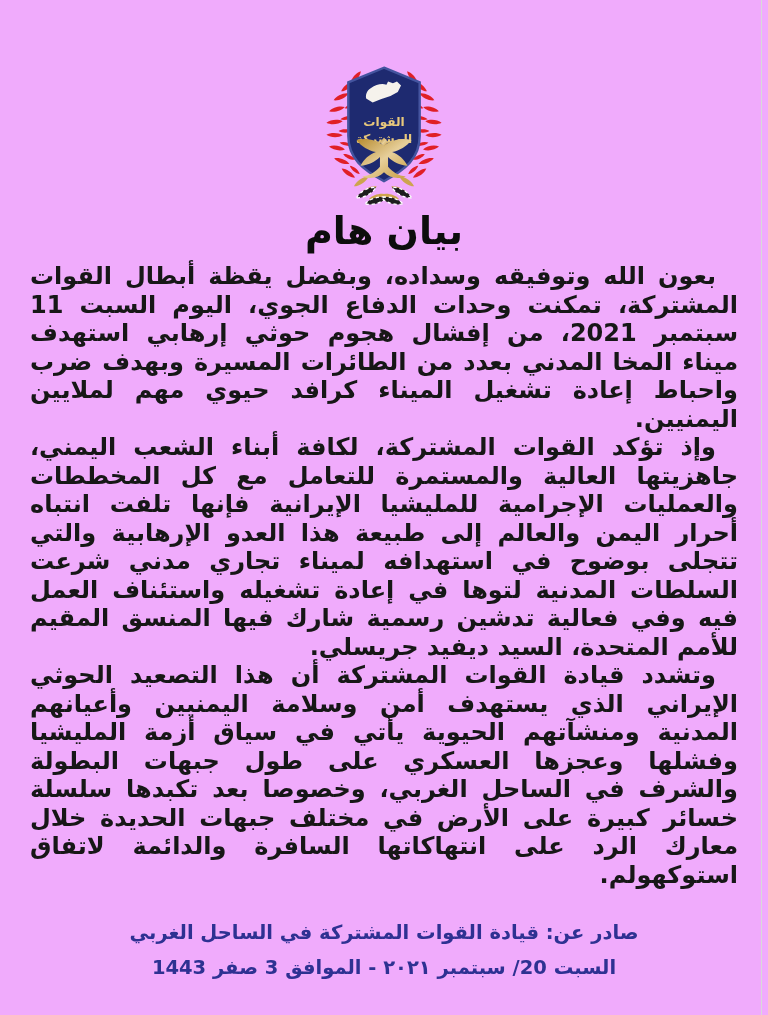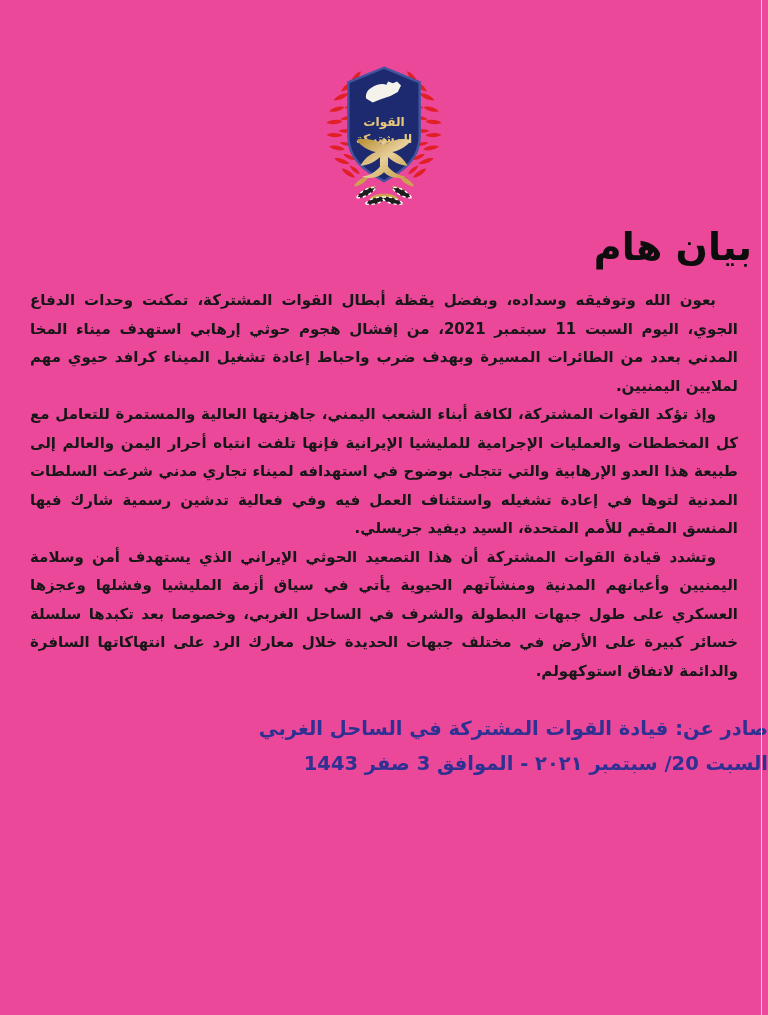--- a/index.html
+++ b/index.html
@@ -1,62 +1,64 @@
 <!DOCTYPE html>
 <html lang="ar"><head>
 <meta charset="utf-8">
 <style>
   html,body{margin:0;padding:0;background:#ffffff;}
   .page{
     position:relative;
     width:768px;
     height:1015px;
     margin:0 auto;
-    background:#ec4899;
+    background:#f0abfc;
     overflow:hidden;
     font-family:"DejaVu Sans", sans-serif;
   }
   .scan-edge{
     position:absolute;
     top:0;
     right:6px;
     width:1px;
     height:100%;
     background:#d9d9d9;
   }
   .logo-wrap{
     width:152px;
     margin:58px auto 0 auto;
   }
   .logo-wrap svg{display:block;}
   .statement-title{
-    margin:16px;
+    margin:0;
     padding:0;
+    text-align:center;
     direction:rtl;
     font-size:38px;
     font-weight:bold;
     color:#0d0d0d;
     line-height:46px;
   }
   .statement-body{
     direction:rtl;
     text-align:justify;
     margin:8px 30px 0 30px;
     color:#171717;
     font-weight:bold;
-    font-size:15px;
+    font-size:24px;
     line-height:28.5px;
   }
   .statement-body p{
     margin:0;
     padding:0;
     text-indent:22px;
   }
   .statement-footer{
     direction:rtl;
+    text-align:center;
     margin-top:26px;
     color:#2e3192;
     font-weight:bold;
     font-size:19.5px;
     line-height:35px;
   }
 </style>
 </head>
 <body>
 

